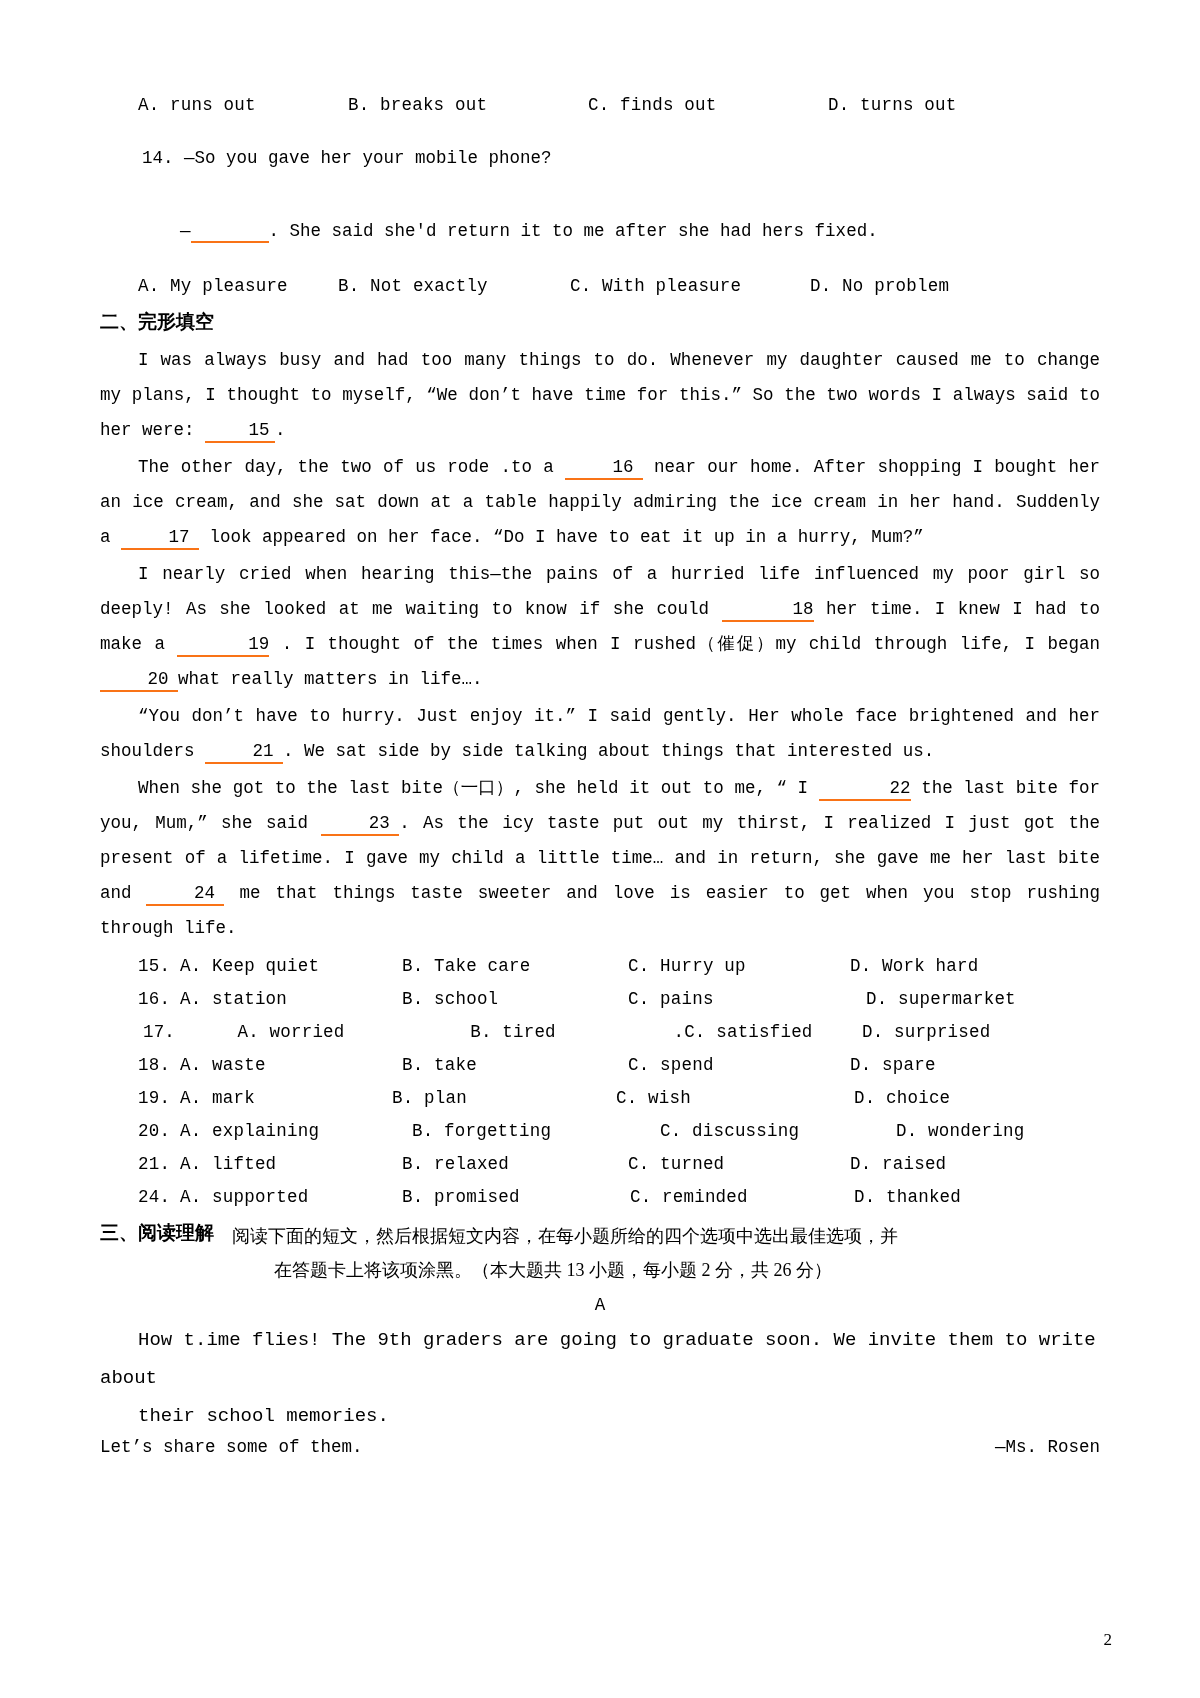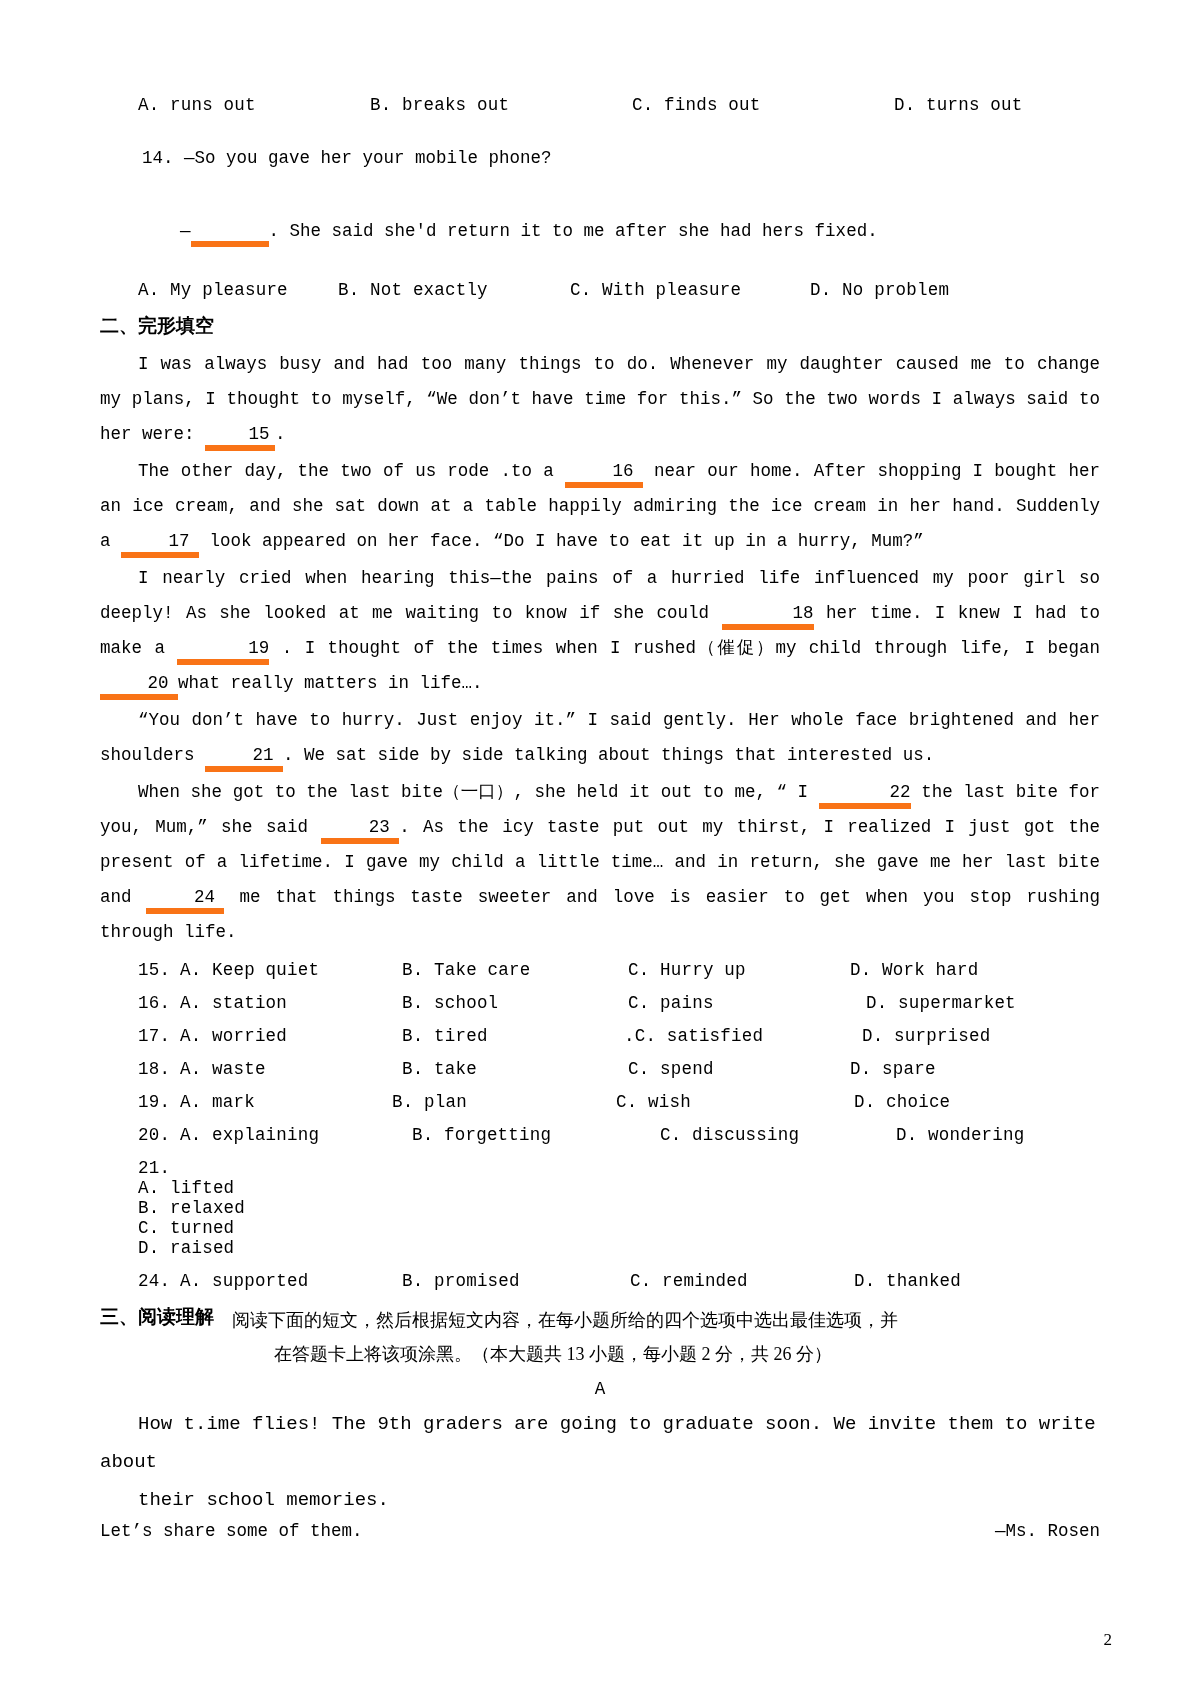--- a/index.html
+++ b/index.html
@@ -72,21 +72,21 @@
     line-height: 2.0;
     text-align: justify;
     text-justify: inter-character;
     margin: 0 0 2px 0;
   }
   .para.indent {
     text-indent: 38px;
   }
   .blank {
     display: inline-block;
-    border-bottom: 6px solid #f97316;
+    border-bottom: 2px solid #f97316;
     text-align: center;
     vertical-align: baseline;
     line-height: 1.1;
   }
   .b-md { min-width: 78px; }
   .b-lg { min-width: 92px; text-align: right; }
   .b-xs { min-width: 70px; }
   .letter-a {
     font-family: "Liberation Mono", monospace;
     font-size: 17.5px;
@@ -121,21 +121,21 @@
   }
   .q14-dash {
     padding-left: 38px;
   }
 </style>
 </head>
 <body>
 
 <div class="page">
 
-  <div class="choice-row" style="padding-left:38px;gap:22px;">
+  <div class="choice-row" style="padding-left:38px;">
     <span class="opt" style="width:210px">A. runs out</span>
     <span class="opt" style="width:240px">B. breaks out</span>
     <span class="opt" style="width:240px">C. finds out</span>
     <span class="opt">D. turns out</span>
   </div>
 
   <div class="indent-line">
     <span class="q-num">14.</span><span>—So you gave her your mobile phone?</span>
   </div>
   <div class="indent-line q14-dash">
@@ -199,21 +199,21 @@
     </div>
 
     <div class="choice-row" style="padding-left:38px;">
       <span class="q-num">16.</span>
       <span class="opt" style="width:222px">A. station</span>
       <span class="opt" style="width:226px">B. school</span>
       <span class="opt" style="width:238px">C. pains</span>
       <span class="opt">D. supermarket</span>
     </div>
 
-    <div class="choice-row" style="padding-left:38px;">
+    <div class="choice-row" style="padding-left:38px;text-align:center;">
       <span class="q-num">17.</span>
       <span class="opt" style="width:222px">A. worried</span>
       <span class="opt" style="width:222px">B. tired</span>
       <span class="opt" style="width:238px">.C. satisfied</span>
       <span class="opt">D. surprised</span>
     </div>
 
     <div class="choice-row" style="padding-left:38px;">
       <span class="q-num">18.</span>
       <span class="opt" style="width:222px">A. waste</span>
@@ -231,21 +231,21 @@
     </div>
 
     <div class="choice-row" style="padding-left:38px;">
       <span class="q-num">20.</span>
       <span class="opt" style="width:232px">A. explaining</span>
       <span class="opt" style="width:248px">B. forgetting</span>
       <span class="opt" style="width:236px">C. discussing</span>
       <span class="opt">D. wondering</span>
     </div>
 
-    <div class="choice-row" style="padding-left:38px;flex-direction:column;">
+    <div class="choice-row" style="padding-left:38px;">
       <span class="q-num">21.</span>
       <span class="opt" style="width:222px">A. lifted</span>
       <span class="opt" style="width:226px">B. relaxed</span>
       <span class="opt" style="width:222px">C. turned</span>
       <span class="opt">D. raised</span>
     </div>
 
 
 
     <div class="choice-row" style="padding-left:38px;">

